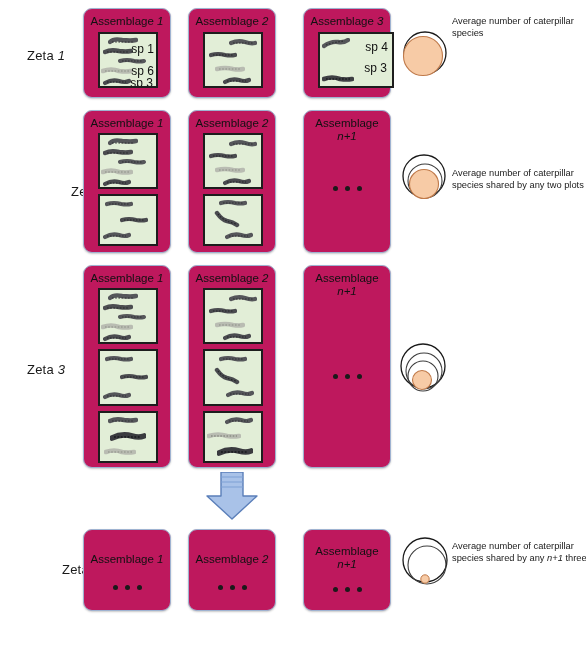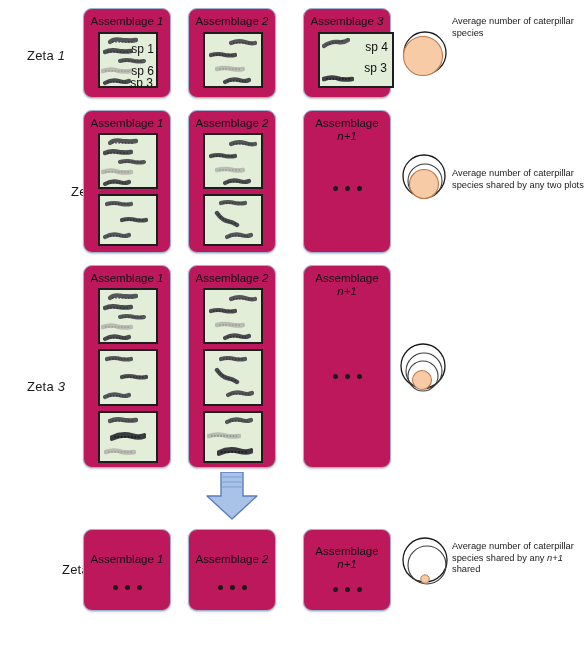--- a/index.html
+++ b/index.html
@@ -96,21 +96,21 @@
 <div id="stage">
 
   <div class="zeta-label" style="left:27px;top:48px;">
     <span>Zeta</span>
     <span class="it">1</span>
   </div>
   <div class="zeta-label" style="left:43px;top:184px;margin-left:28px;">
     <span>Zeta</span>
     <span class="it">2</span>
   </div>
-  <div class="zeta-label" style="left:27px;top:362px;margin-top:17px;">
+  <div class="zeta-label" style="left:27px;top:362px;">
     <span>Zeta</span>
     <span class="it">3</span>
   </div>
   <div class="zeta-label" style="left:20px;top:562px;margin-left:42px;">
     <span>Zeta</span>
     <span class="it">n+1</span>
   </div>
 
   <div class="assemblage" style="left:83px;top:8px;width:88px;height:90px;">
     <div class="title" style="top:6px;">
@@ -474,16 +474,16 @@
   </div>
 
   <div class="zicon" style="left:396px;top:534px;">
     <svg width="62" height="62" viewBox="0 0 62 62">
       <circle cx="29" cy="26" r="22" fill="none" stroke="#1a1a1a" stroke-width="1.3"></circle>
       <circle cx="31" cy="31" r="19" fill="none" stroke="#3d3d3d" stroke-width="1.1"></circle>
       <circle cx="29" cy="45" r="4.2" fill="#f7cba6" stroke="#c07a4a" stroke-width="1"></circle>
     </svg>
   </div>
   <div class="caption" style="left:452px;top:541px;width:138px;">
-    <span>Average number of caterpillar species shared by any </span><span class="it">n+1</span><span> shared</span>
+    <span>Average number of caterpillar species shared by any </span><span class="it">n+1</span><span> three</span>
   </div>
 
 </div>
 
 </body></html>

